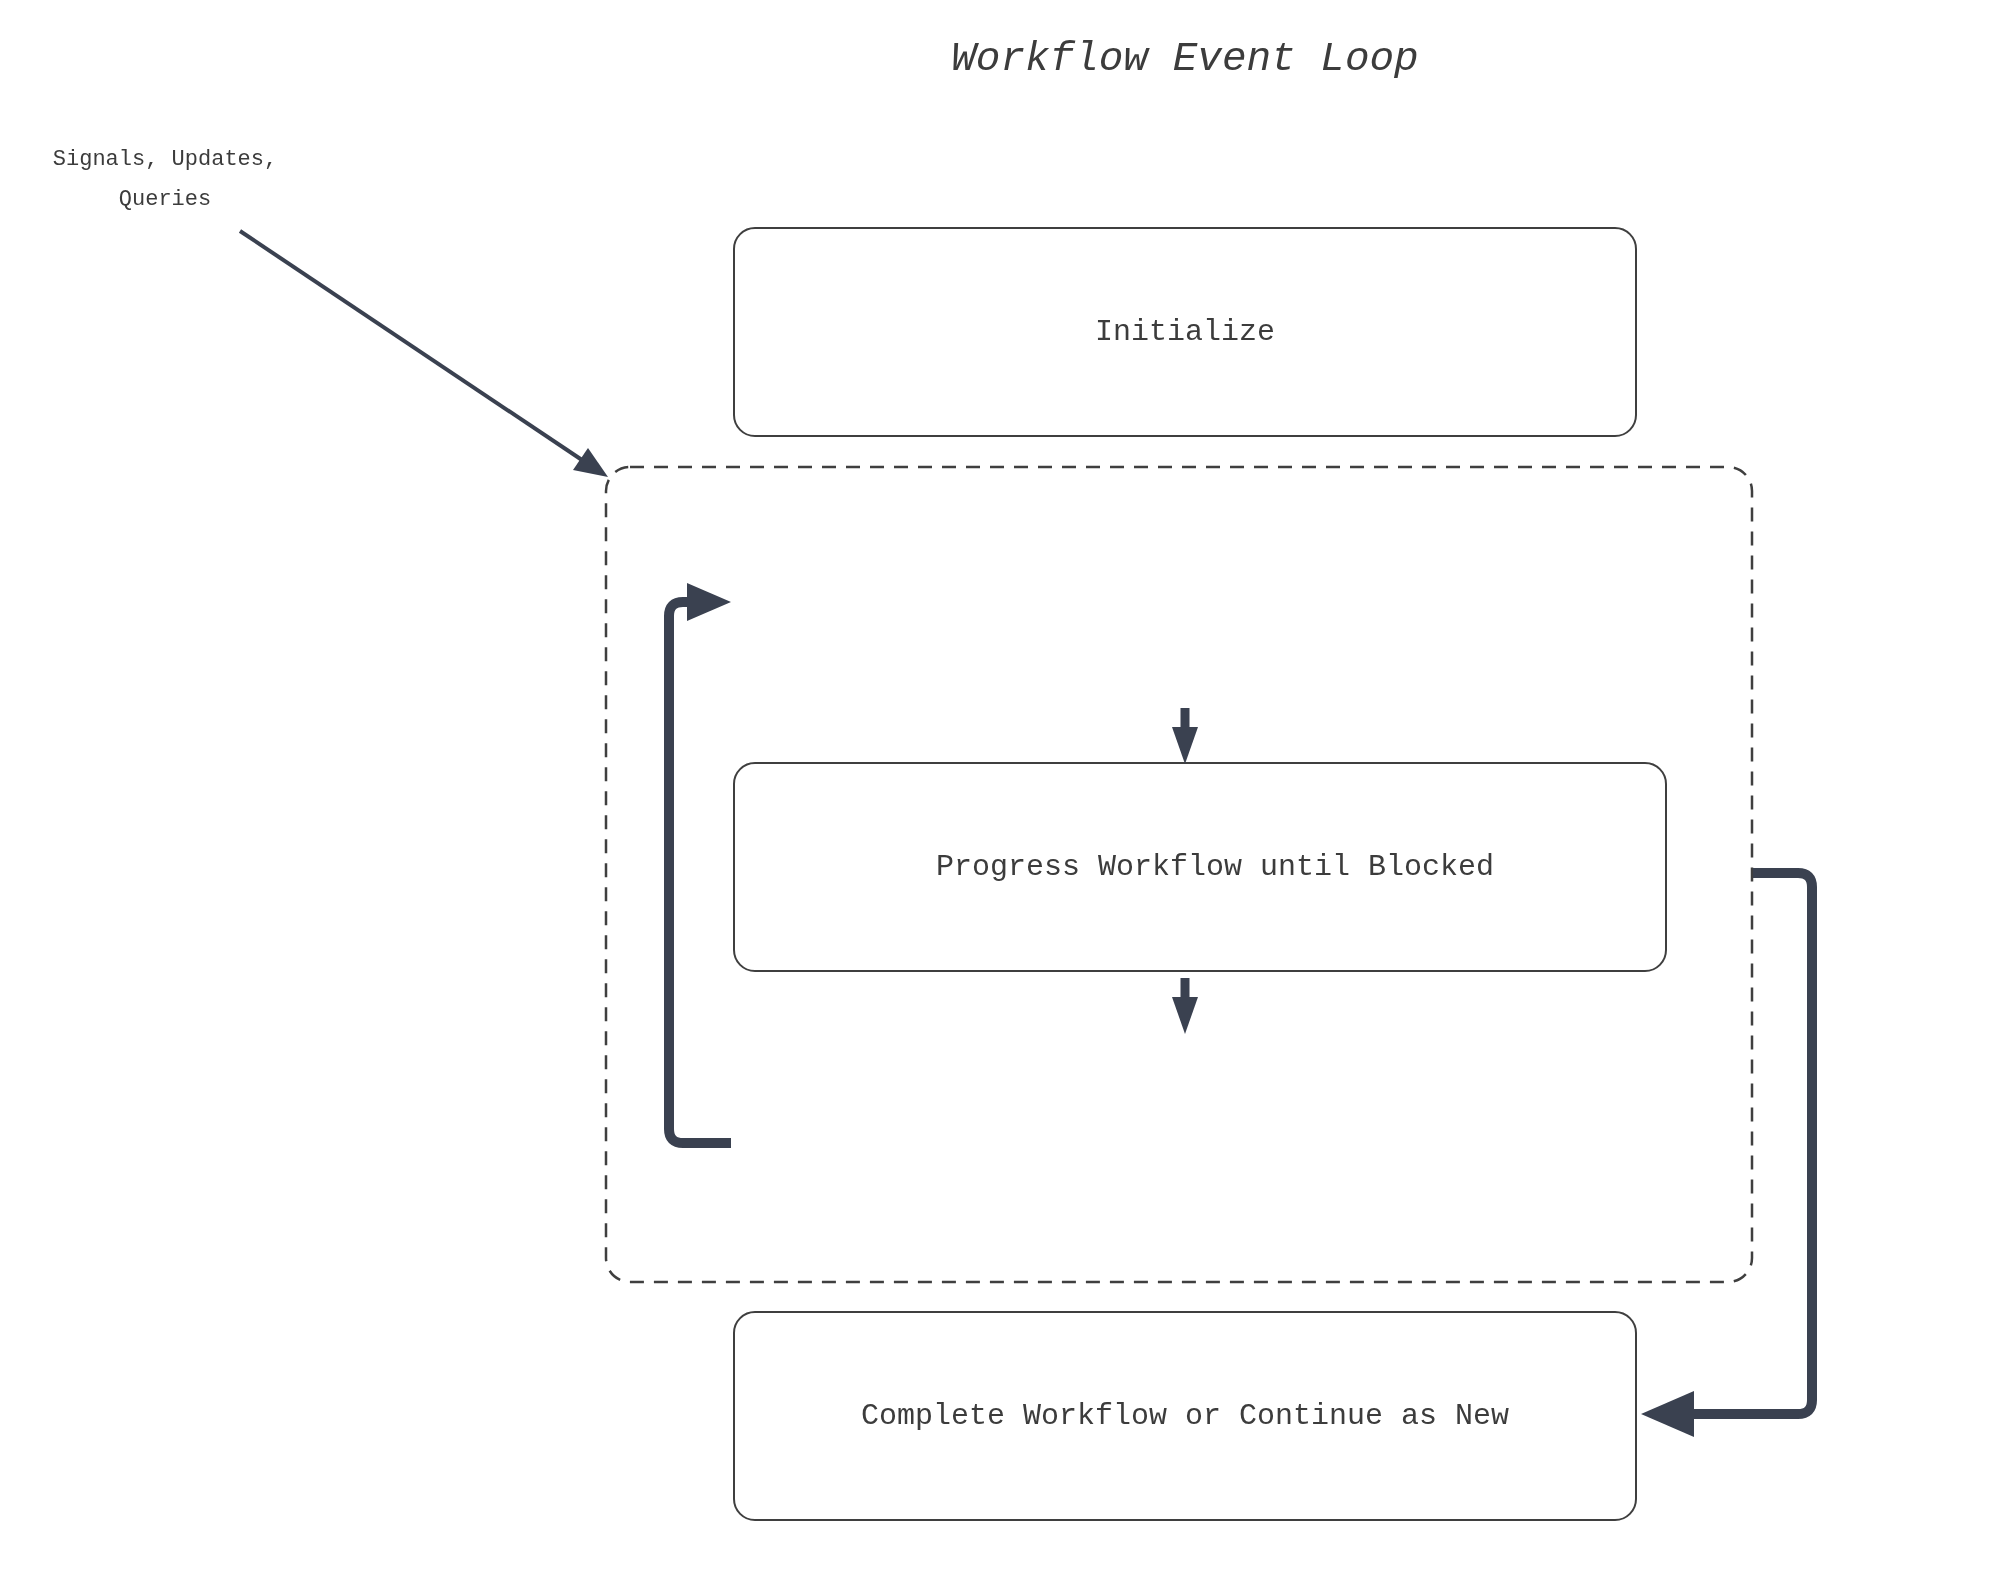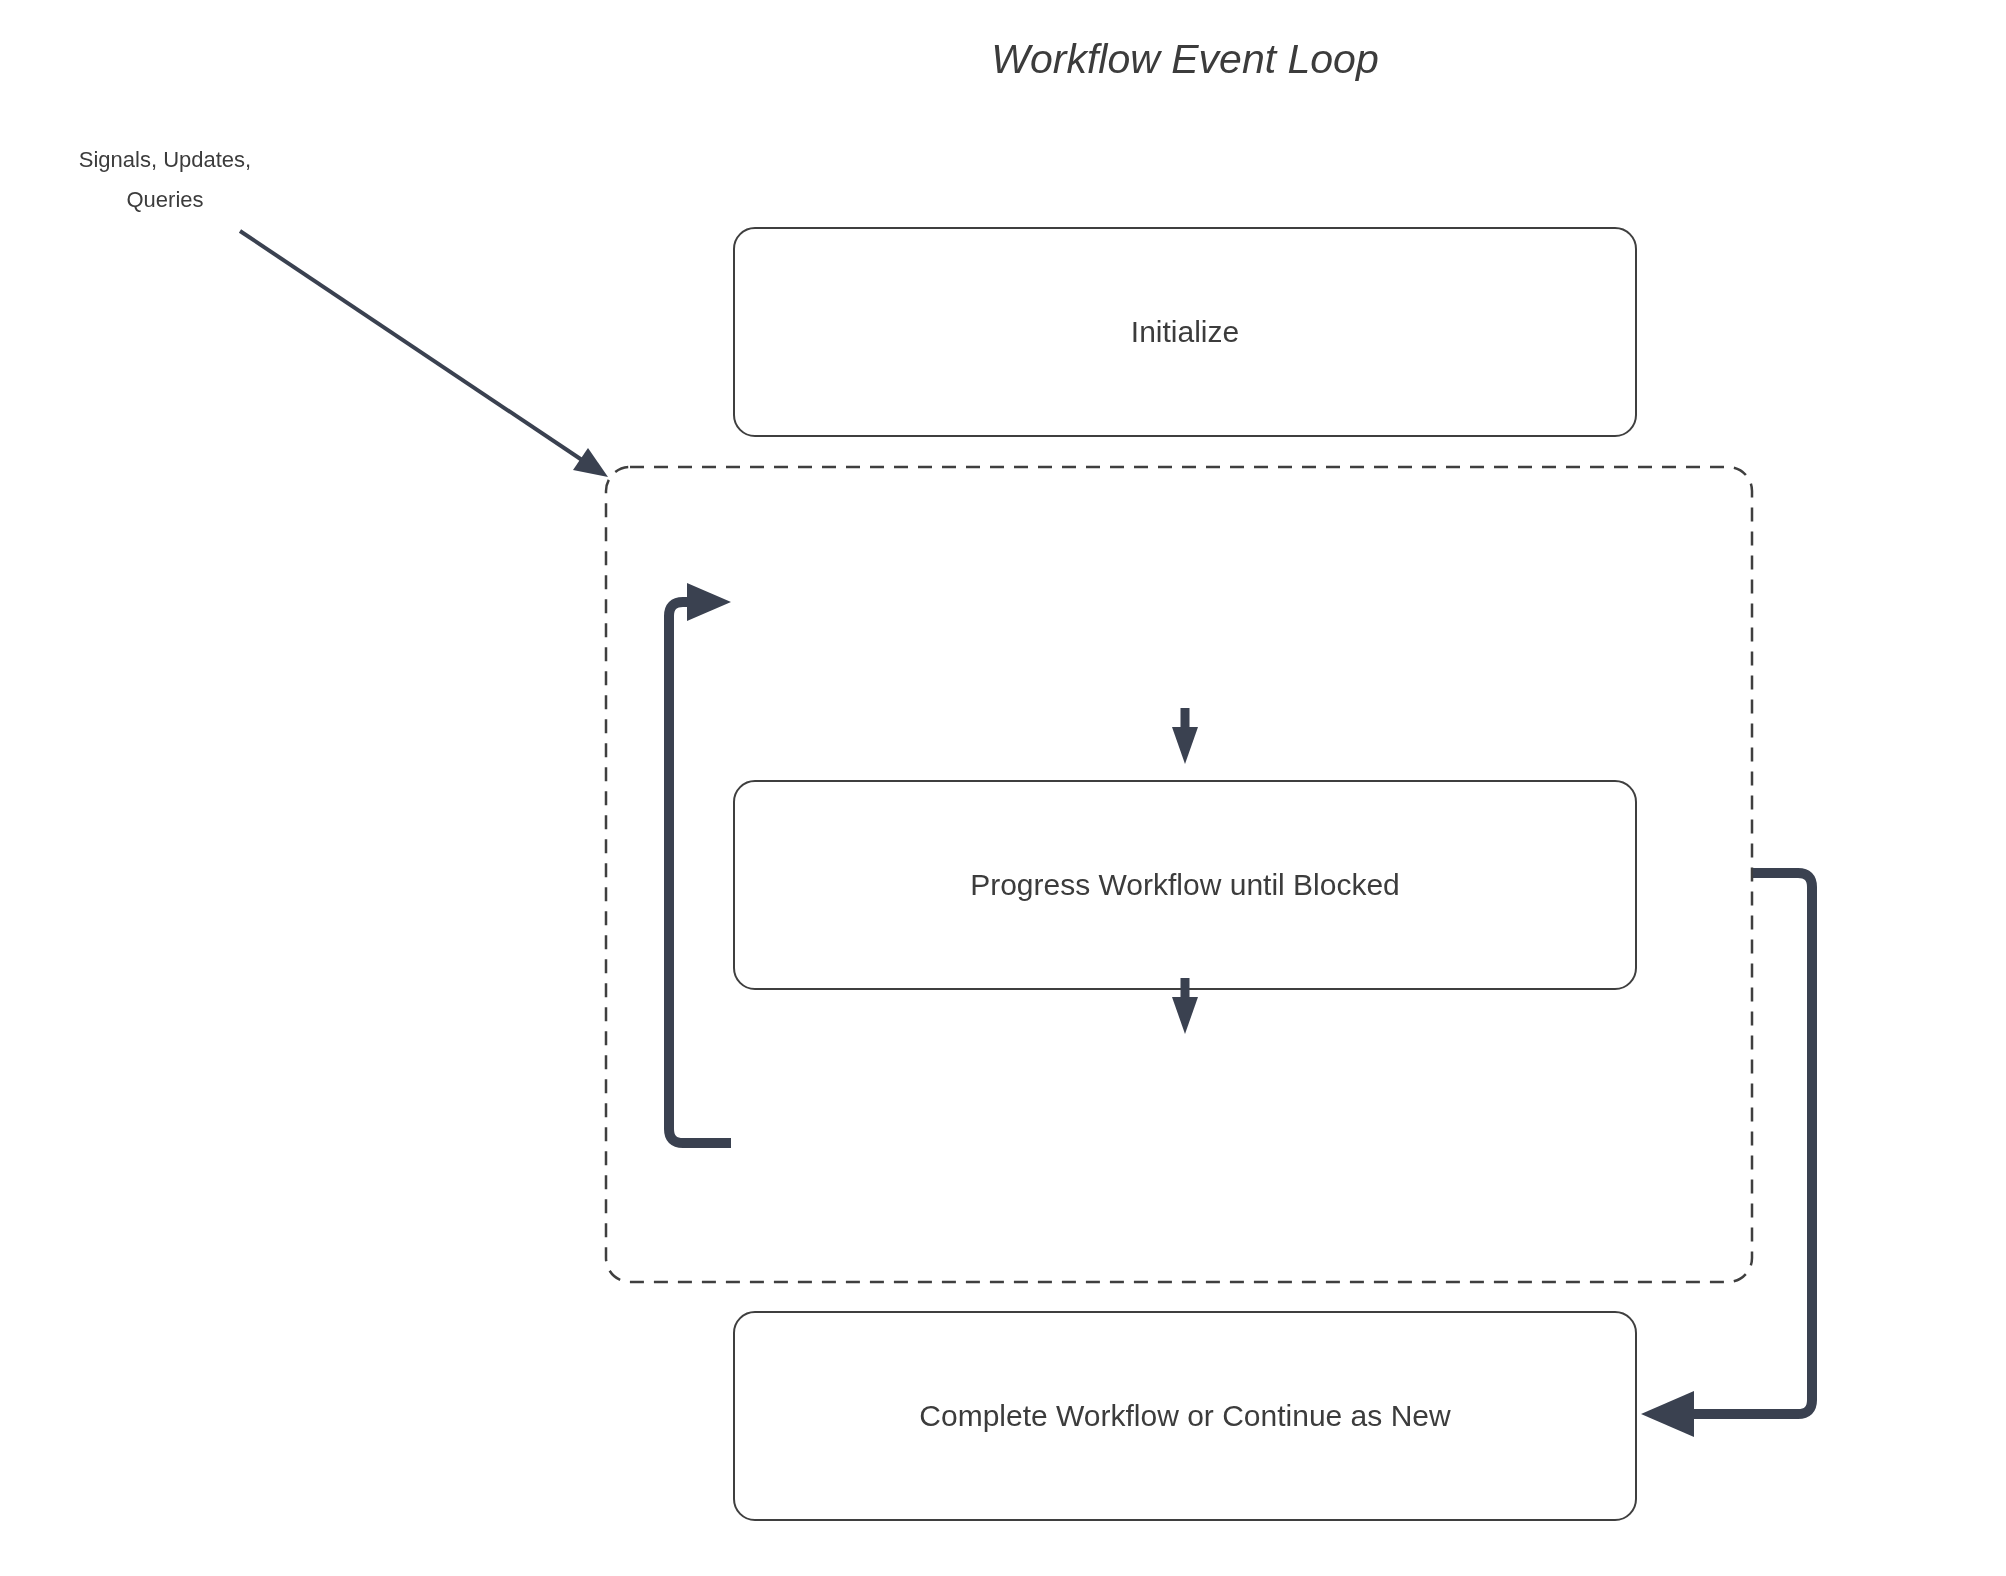--- a/index.html
+++ b/index.html
@@ -6,21 +6,21 @@
     --bg:#ffffff;
     --border:#3f3f3f;
     --connector:#3a4150;
     --text:#3c3c3c;
   }
   html,body{margin:0;padding:0;background:var(--bg);}
   .canvas{
     position:relative;
     width:2006px;height:1544px;
     background:var(--bg);
-    font-family:Liberation Sans, sans-serif;
+    font-family:Liberation Mono, monospace;
     color:var(--text);
     overflow:hidden;
   }
   .diagram-title{
     position:absolute;
     left:735px;top:36px;width:900px;
     text-align:center;
     font-size:41px;
     font-style:italic;
     color:var(--text);
@@ -46,21 +46,21 @@
     box-sizing:content-box;
   }
   .node .node-label{
     font-size:30px;
     color:var(--text);
     text-align:left;
     padding:0 20px;
   }
   .node-initialize{top:227px;}
   .node-progress-signals{top:498px;}
-  .node-progress-workflow{top:780px;}
+  .node-progress-workflow{top:762px;padding-left:30px;}
   .node-execute-queries{top:1038px;}
   .node-complete{top:1311px;}
   svg.overlay{
     position:absolute;
     left:0;top:0;width:2006px;height:1576px;
     pointer-events:none;
   }
   .thin-stroke{stroke:var(--connector);stroke-width:4;fill:none;}
   .thick-stroke{stroke:var(--connector);stroke-width:10;fill:none;}
   .stem-stroke{stroke:var(--connector);stroke-width:9;fill:none;}

